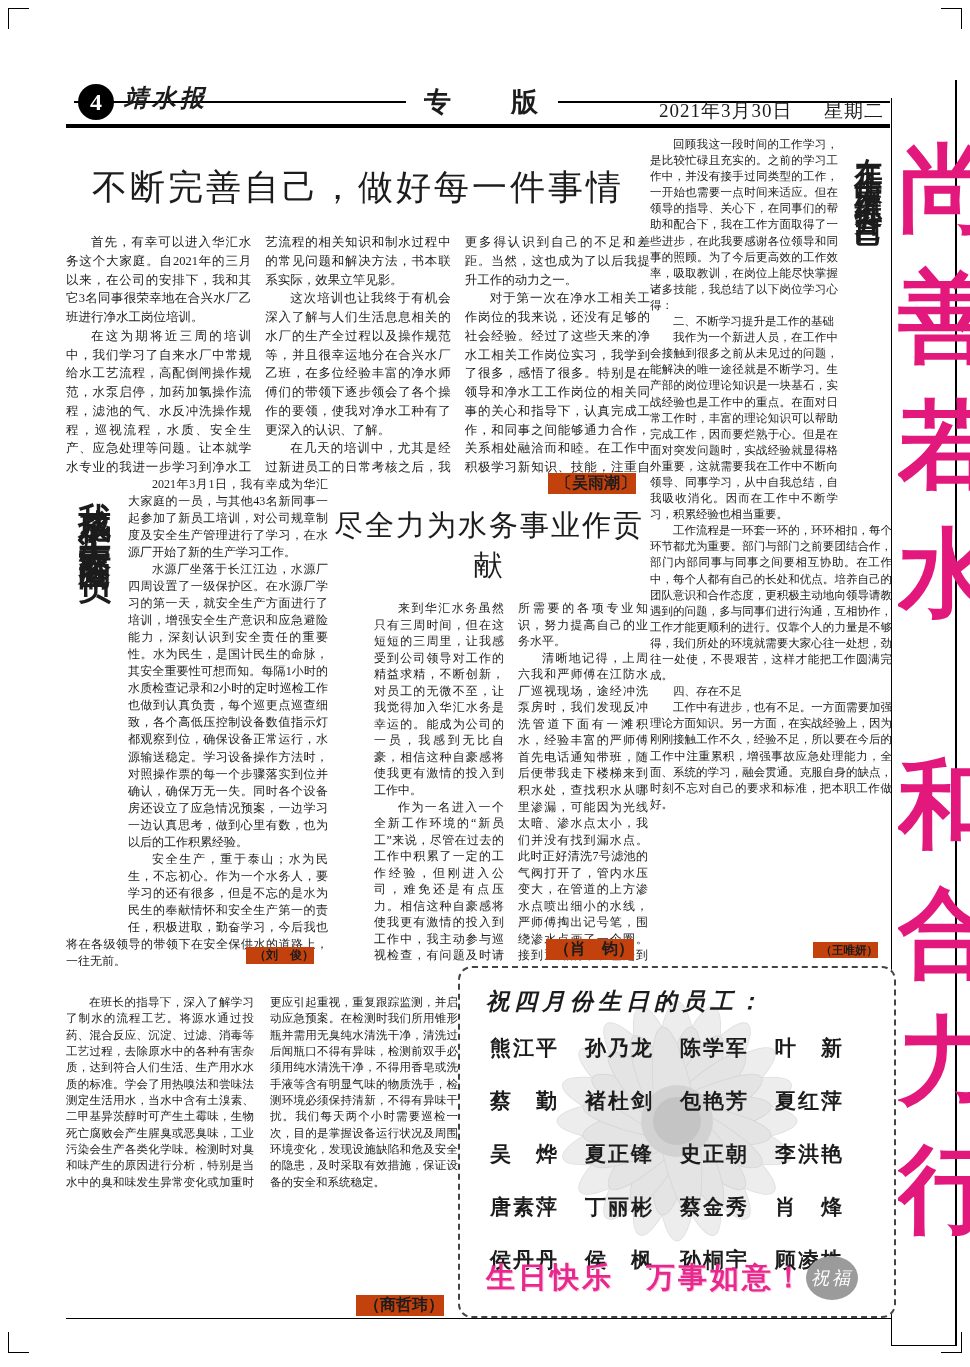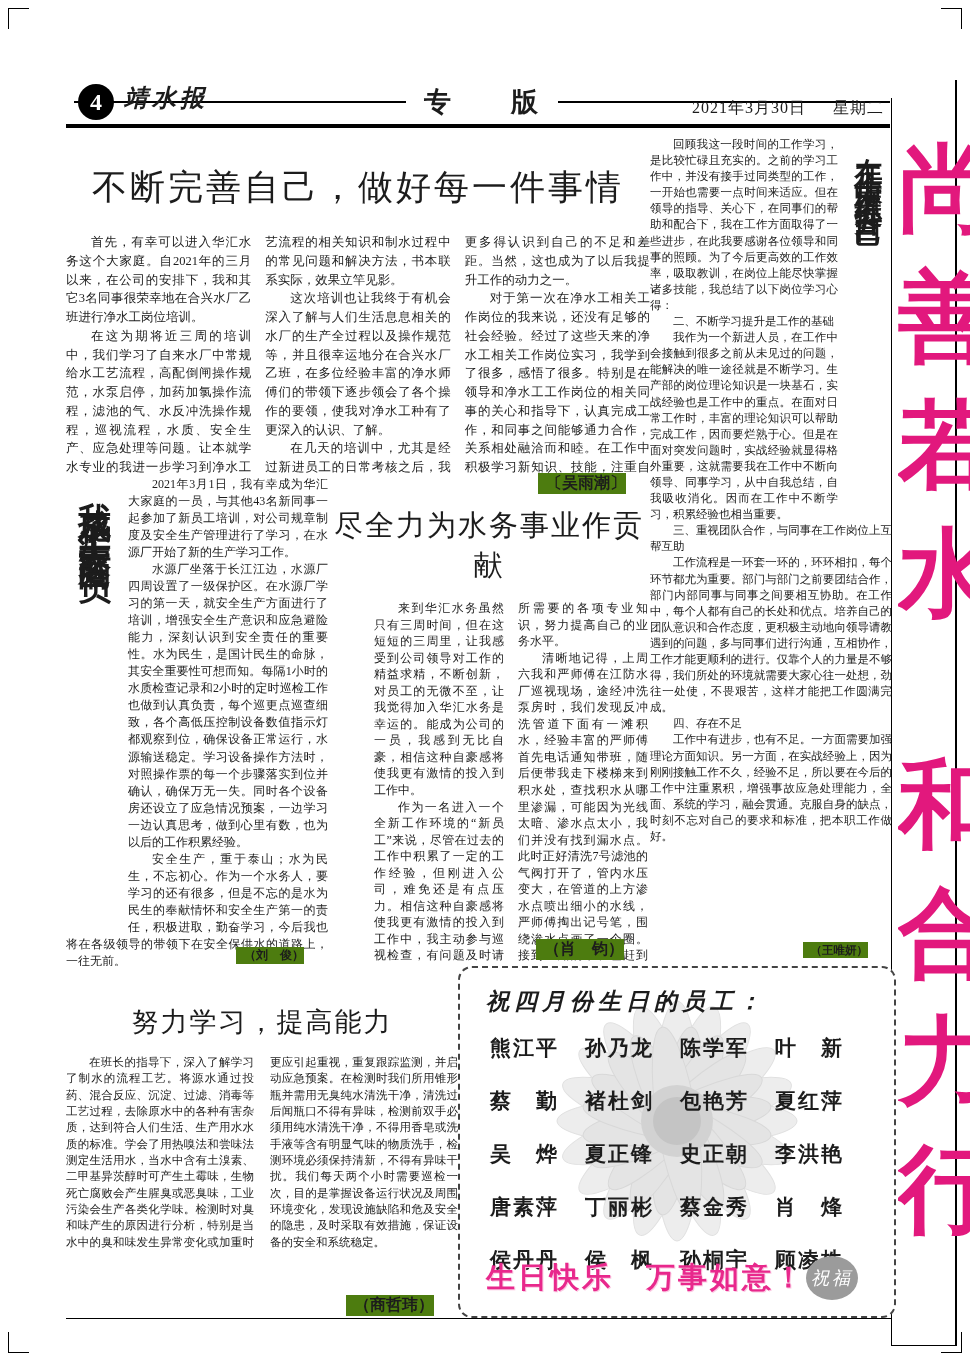--- a/index.html
+++ b/index.html
@@ -15,26 +15,26 @@
   
   #header{position:absolute;left:66px;top:72px;width:824px;height:58px;}
   #edition-row{position:absolute;left:8px;right:0;top:12px;display:flex;align-items:center;}
   #edition-row .hline{flex:1;height:2px;background:#000;}
   #edition-label{font-size:27px;font-weight:bold;padding:0 18px;letter-spacing:2px;white-space:pre;}
   #page-circle{position:absolute;left:12px;top:12px;width:36px;height:36px;border-radius:50%;
                background:#000;color:#fff;font-size:24px;font-weight:bold;text-align:center;line-height:36px;
                font-family:"Liberation Serif",serif;}
   #masthead{position:absolute;left:58px;top:10px;font-size:24px;font-weight:bold;font-style:italic;
             letter-spacing:4px;}
-  #dateline{position:absolute;right:6px;top:26px;font-size:16px;letter-spacing:1px;}
+  #dateline{position:absolute;right:6px;top:26px;font-size:19px;letter-spacing:1px;}
   #header-bar{position:absolute;left:0;right:0;top:52px;height:4px;background:#000;}
   
   .article{position:absolute;overflow:hidden;}
   .article p{margin:0;text-indent:2em;text-align:justify;}
-  .author{position:absolute;right:24px;bottom:2px;background:#4d7c0f;padding-left:8px;font-weight:bold;}
+  .author{position:absolute;right:14px;bottom:2px;background:#c2410c;padding-left:8px;font-weight:bold;}
   .htitle{text-align:center;font-weight:normal;}
   .vtitle{writing-mode:vertical-rl;text-orientation:upright;font-weight:bold;line-height:1;}
   
   #a1{left:66px;top:146px;width:584px;height:350px;}
   #a1 .htitle{font-size:35px;letter-spacing:3px;margin:18px 0 22px 0;}
   #a1 .body{column-count:3;column-gap:14px;height:248px;overflow:hidden;font-size:12.5px;line-height:1.5;}
   
   #a2{left:650px;top:136px;width:242px;height:824px;font-size:11.5px;line-height:1.4;}
   #a2 .float-title{float:right;width:48px;height:376px;margin-left:6px;display:flex;justify-content:center;}
   #a2 .vtitle{font-size:28px;letter-spacing:7px;}
@@ -115,21 +115,20 @@
     <div class="author">〔吴雨潮〕</div>
   </div>
 
   <div id="a2" class="article">
     <div class="float-title">
       <div class="vtitle">在工作中磨练提升自己</div>
     </div>
     <p>回顾我这一段时间的工作学习，是比较忙碌且充实的。之前的学习工作中，并没有接手过同类型的工作，一开始也需要一点时间来适应。但在领导的指导、关心下，在同事们的帮助和配合下，我在工作方面取得了一些进步，在此我要感谢各位领导和同事的照顾。为了今后更高效的工作效率，吸取教训，在岗位上能尽快掌握诸多技能，我总结了以下岗位学习心得：</p>
     <p>二、不断学习提升是工作的基础</p>
     <p>我作为一个新进人员，在工作中会接触到很多之前从未见过的问题，能解决的唯一途径就是不断学习。生产部的岗位理论知识是一块基石，实战经验也是工作中的重点。在面对日常工作时，丰富的理论知识可以帮助完成工作，因而要烂熟于心。但是在面对突发问题时，实战经验就显得格外重要，这就需要我在工作中不断向领导、同事学习，从中自我总结，自我吸收消化。因而在工作中不断学习，积累经验也相当重要。</p>
-    <p>三、重视团队合作，与同事在工作岗位上互帮互助</p>
     <p>工作流程是一环套一环的，环环相扣，每个环节都尤为重要。部门与部门之前要团结合作，部门内部同事与同事之间要相互协助。在工作中，每个人都有自己的长处和优点。培养自己的团队意识和合作态度，更积极主动地向领导请教遇到的问题，多与同事们进行沟通，互相协作，工作才能更顺利的进行。仅靠个人的力量是不够得，我们所处的环境就需要大家心往一处想，劲往一处使，不畏艰苦，这样才能把工作圆满完成。</p>
     <p>四、存在不足</p>
     <p>工作中有进步，也有不足。一方面需要加强理论方面知识。另一方面，在实战经验上，因为刚刚接触工作不久，经验不足，所以要在今后的工作中注重累积，增强事故应急处理能力，全面、系统的学习，融会贯通。克服自身的缺点，时刻不忘对自己的要求和标准，把本职工作做好。</p>
 
     <div class="author">（王唯妍）</div>
   </div>
 
   <div id="a3" class="article">
     <div class="float-title">
       <div class="vtitle">我成了华汇大家庭的一员</div>
@@ -145,21 +144,20 @@
     <div class="body">
       <p>来到华汇水务虽然只有三周时间，但在这短短的三周里，让我感受到公司领导对工作的精益求精，不断创新，对员工的无微不至，让我觉得加入华汇水务是幸运的。能成为公司的一员，我感到无比自豪，相信这种自豪感将使我更有激情的投入到工作中。</p>
       <p>作为一名进入一个全新工作环境的“新员工”来说，尽管在过去的工作中积累了一定的工作经验，但刚进入公司，难免还是有点压力。相信这种自豪感将使我更有激情的投入到工作中，我主动参与巡视检查，有问题及时请教同事，积极学习工作所需要的各项专业知识，努力提高自己的业务水平。</p>
       <p>清晰地记得，上周六我和严师傅在江防水厂巡视现场，途经冲洗泵房时，我们发现反冲洗管道下面有一滩积水，经验丰富的严师傅首先电话通知带班，随后便带我走下楼梯来到积水处，查找积水从哪里渗漏，可能因为光线太暗、渗水点太小，我们并没有找到漏水点。此时正好清洗7号滤池的气阀打开了，管内水压变大，在管道的上方渗水点喷出细小的水线，严师傅掏出记号笔，围绕渗水点画了一个圈。接到通知的带班也赶到了现场，他娴熟地关闭反冲洗水阀，在工作群里上传了渗漏点的照片，向领导传递一线的第一“情报”。“情报”刚刚发送出去，眨眼的功夫张厂就到了江防水厂，他立刻联系机修人员修补渗漏点，要求尽快恢复正常运行。随即分管生产的吕总也来到了现场，“生产无小事，事事要当心，巡视要细心，不能马虎大意，遇到问题必须及时纠正。”</p>
 
     </div>
     <div class="author">（肖　钧）</div>
   </div>
 
   <div id="a5" class="article">
-    <div class="htitle">努力学习，提高能力</div>
     <div class="body">
       <p>在班长的指导下，深入了解学习了制水的流程工艺。将源水通过投药、混合反应、沉淀、过滤、消毒等工艺过程，去除原水中的各种有害杂质，达到符合人们生活、生产用水水质的标准。学会了用热嗅法和尝味法测定生活用水，当水中含有土溴素、二甲基异茨醇时可产生土霉味，生物死亡腐败会产生腥臭或恶臭味，工业污染会生产各类化学味。检测时对臭和味产生的原因进行分析，特别是当水中的臭和味发生异常变化或加重时更应引起重视，重复跟踪监测，并启动应急预案。在检测时我们所用锥形瓶并需用无臭纯水清洗干净，清洗过后闻瓶口不得有异味，检测前双手必须用纯水清洗干净，不得用香皂或洗手液等含有明显气味的物质洗手，检测环境必须保持清新，不得有异味干扰。我们每天两个小时需要巡检一次，目的是掌握设备运行状况及周围环境变化，发现设施缺陷和危及安全的隐患，及时采取有效措施，保证设备的安全和系统稳定。</p>
 
     </div>
     <div class="author">（商哲玮）</div>
   </div>
 
   <div id="bbox">
     <svg class="flower" width="400" height="330" viewBox="-200 -165 400 330">
       <g>

